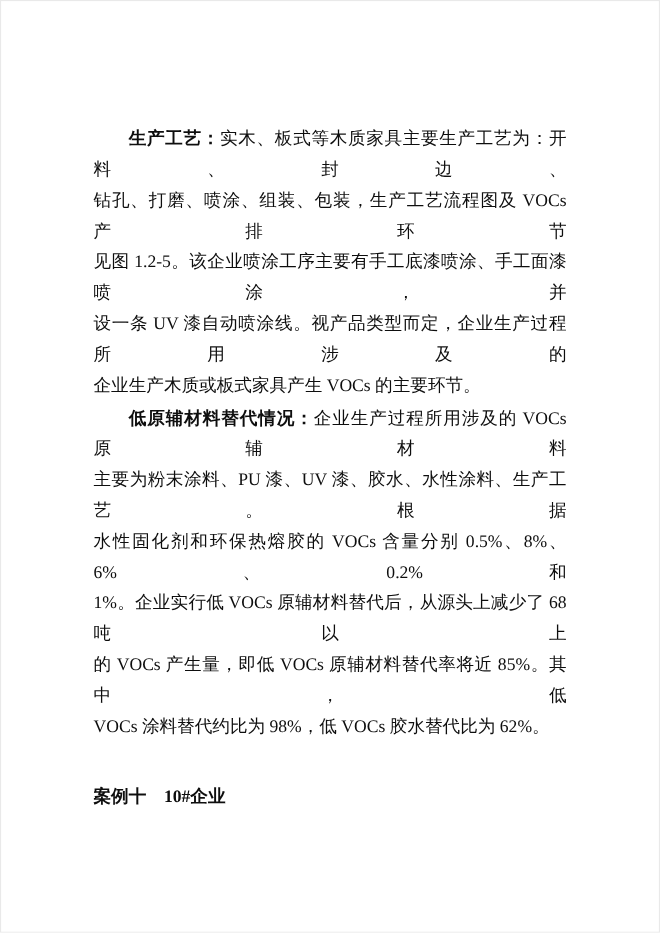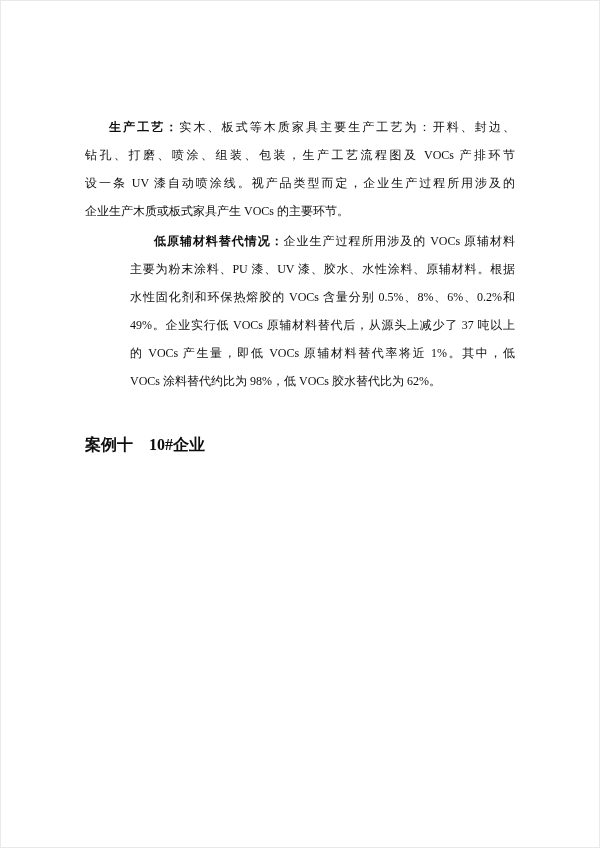--- a/index.html
+++ b/index.html
@@ -10,53 +10,54 @@
     overflow: hidden;
   }
   .page {
     position: relative;
     box-sizing: border-box;
     width: 600px; height: 848px;
     border: 1px solid #e9e9e9;
     padding: 112px 84px 0 84px;
     background: #ffffff;
   }
-  .para { margin: 0; font-size: 12px; line-height: 28px; }
+  .para { margin: 0; font-size: 16px; line-height: 28px; }
   .line {
     display: block;
     text-align: justify;
     text-align-last: justify;
   }
   .line.last { text-align-last: left; font-family: Liberation Serif, serif; }
   .line.first { text-indent: 2em; }
   .lead { font-weight: bold; }
-  .para.gap { margin-top: 2px; margin-left: 45px; }
+  .para.gap { margin-top: 2px; }
   .heading {
     margin: 36px 0 0 0;
     font-size: 16px; line-height: 28px;
     font-weight: bold;
     text-align: left;
   }
 </style>
 </head>
 <body>
 
 <div class="page">
 
   <p class="para">
     <span class="line first"><span class="lead">生产工艺：</span><span>实木、板式等木质家具主要生产工艺为：开料、封边、</span></span>
     <span class="line">钻孔、打磨、喷涂、组装、包装，生产工艺流程图及 VOCs 产排环节</span>
+    <span class="line">见图 1.2-5。该企业喷涂工序主要有手工底漆喷涂、手工面漆喷涂，并</span>
     <span class="line">设一条 UV 漆自动喷涂线。视产品类型而定，企业生产过程所用涉及的</span>
     <span class="line last">企业生产木质或板式家具产生 VOCs 的主要环节。</span>
   </p>
 
   <p class="para gap">
     <span class="line first"><span class="lead">低原辅材料替代情况：</span><span>企业生产过程所用涉及的 VOCs 原辅材料</span></span>
-    <span class="line">主要为粉末涂料、PU 漆、UV 漆、胶水、水性涂料、原辅材料。根据</span>
+    <span class="line">主要为粉末涂料、PU 漆、UV 漆、胶水、水性涂料、生产工艺。根据</span>
     <span class="line">水性固化剂和环保热熔胶的 VOCs 含量分别 0.5%、8%、6%、0.2%和</span>
-    <span class="line">49%。企业实行低 VOCs 原辅材料替代后，从源头上减少了 37 吨以上</span>
-    <span class="line">的 VOCs 产生量，即低 VOCs 原辅材料替代率将近 1%。其中，低</span>
+    <span class="line">1%。企业实行低 VOCs 原辅材料替代后，从源头上减少了 68 吨以上</span>
+    <span class="line">的 VOCs 产生量，即低 VOCs 原辅材料替代率将近 85%。其中，低</span>
     <span class="line last">VOCs 涂料替代约比为 98%，低 VOCs 胶水替代比为 62%。</span>
   </p>
 
   <h2 class="heading">案例十　10#企业</h2>
 
 </div>
 
 </body></html>

